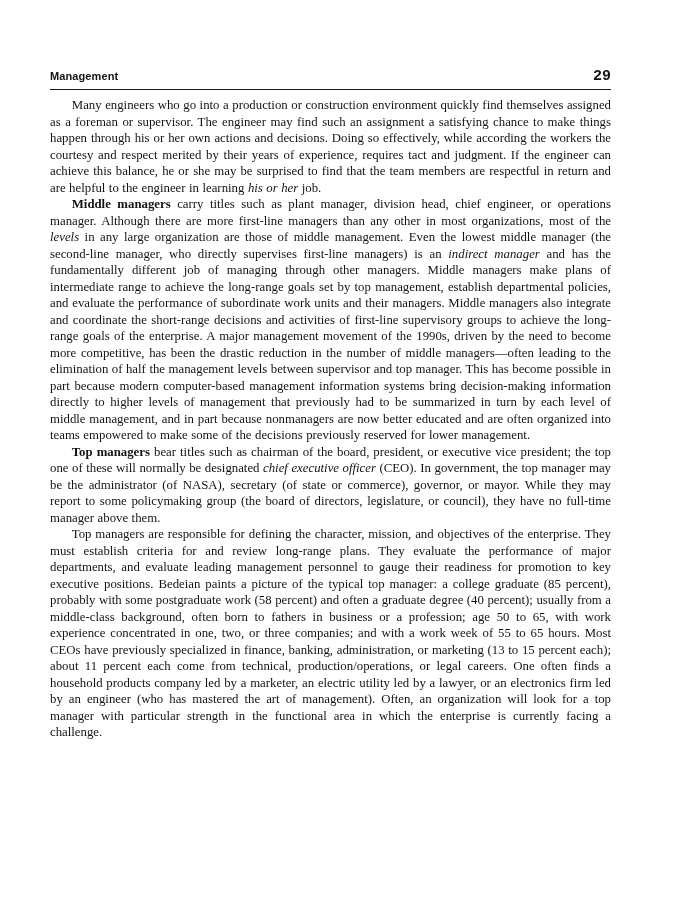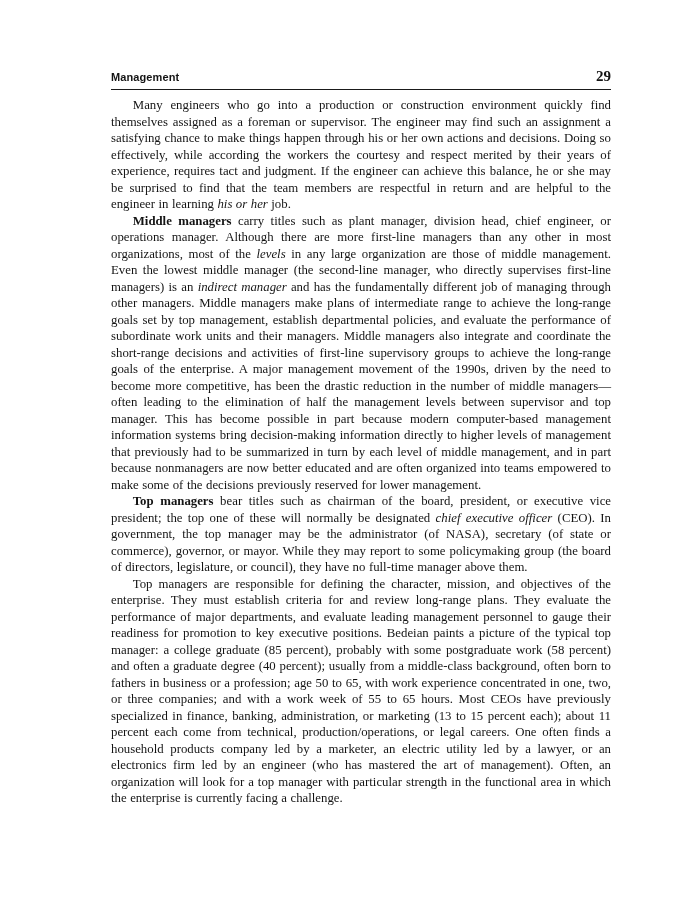--- a/index.html
+++ b/index.html
@@ -6,40 +6,40 @@
     margin: 0;
     padding: 0;
     background: #ffffff;
   }
   .page {
     position: relative;
     width: 680px;
     height: 896px;
     box-sizing: border-box;
     background: #ffffff;
-    padding: 68px 69px 0 111px;
+    padding: 68px 69px 0 50px;
     color: #141414;
     font-family: "Liberation Serif", serif;
     overflow: hidden;
   }
   .header {
     display: flex;
     justify-content: space-between;
     align-items: baseline;
     border-bottom: 1px solid #1a1a1a;
     padding-bottom: 4px;
   }
   .running-title {
     font-family: "Liberation Sans", sans-serif;
     font-weight: bold;
     font-size: 11px;
     letter-spacing: 0.1px;
   }
   .page-number {
-    font-family: Liberation Serif, serif;
+    font-family: Liberation Mono, monospace;
     font-weight: bold;
     font-size: 15px;
   }
   .body-text {
     margin-top: 7px;
   }
   .para {
     margin: 0;
     text-indent: 1.7em;
     text-align: justify;

